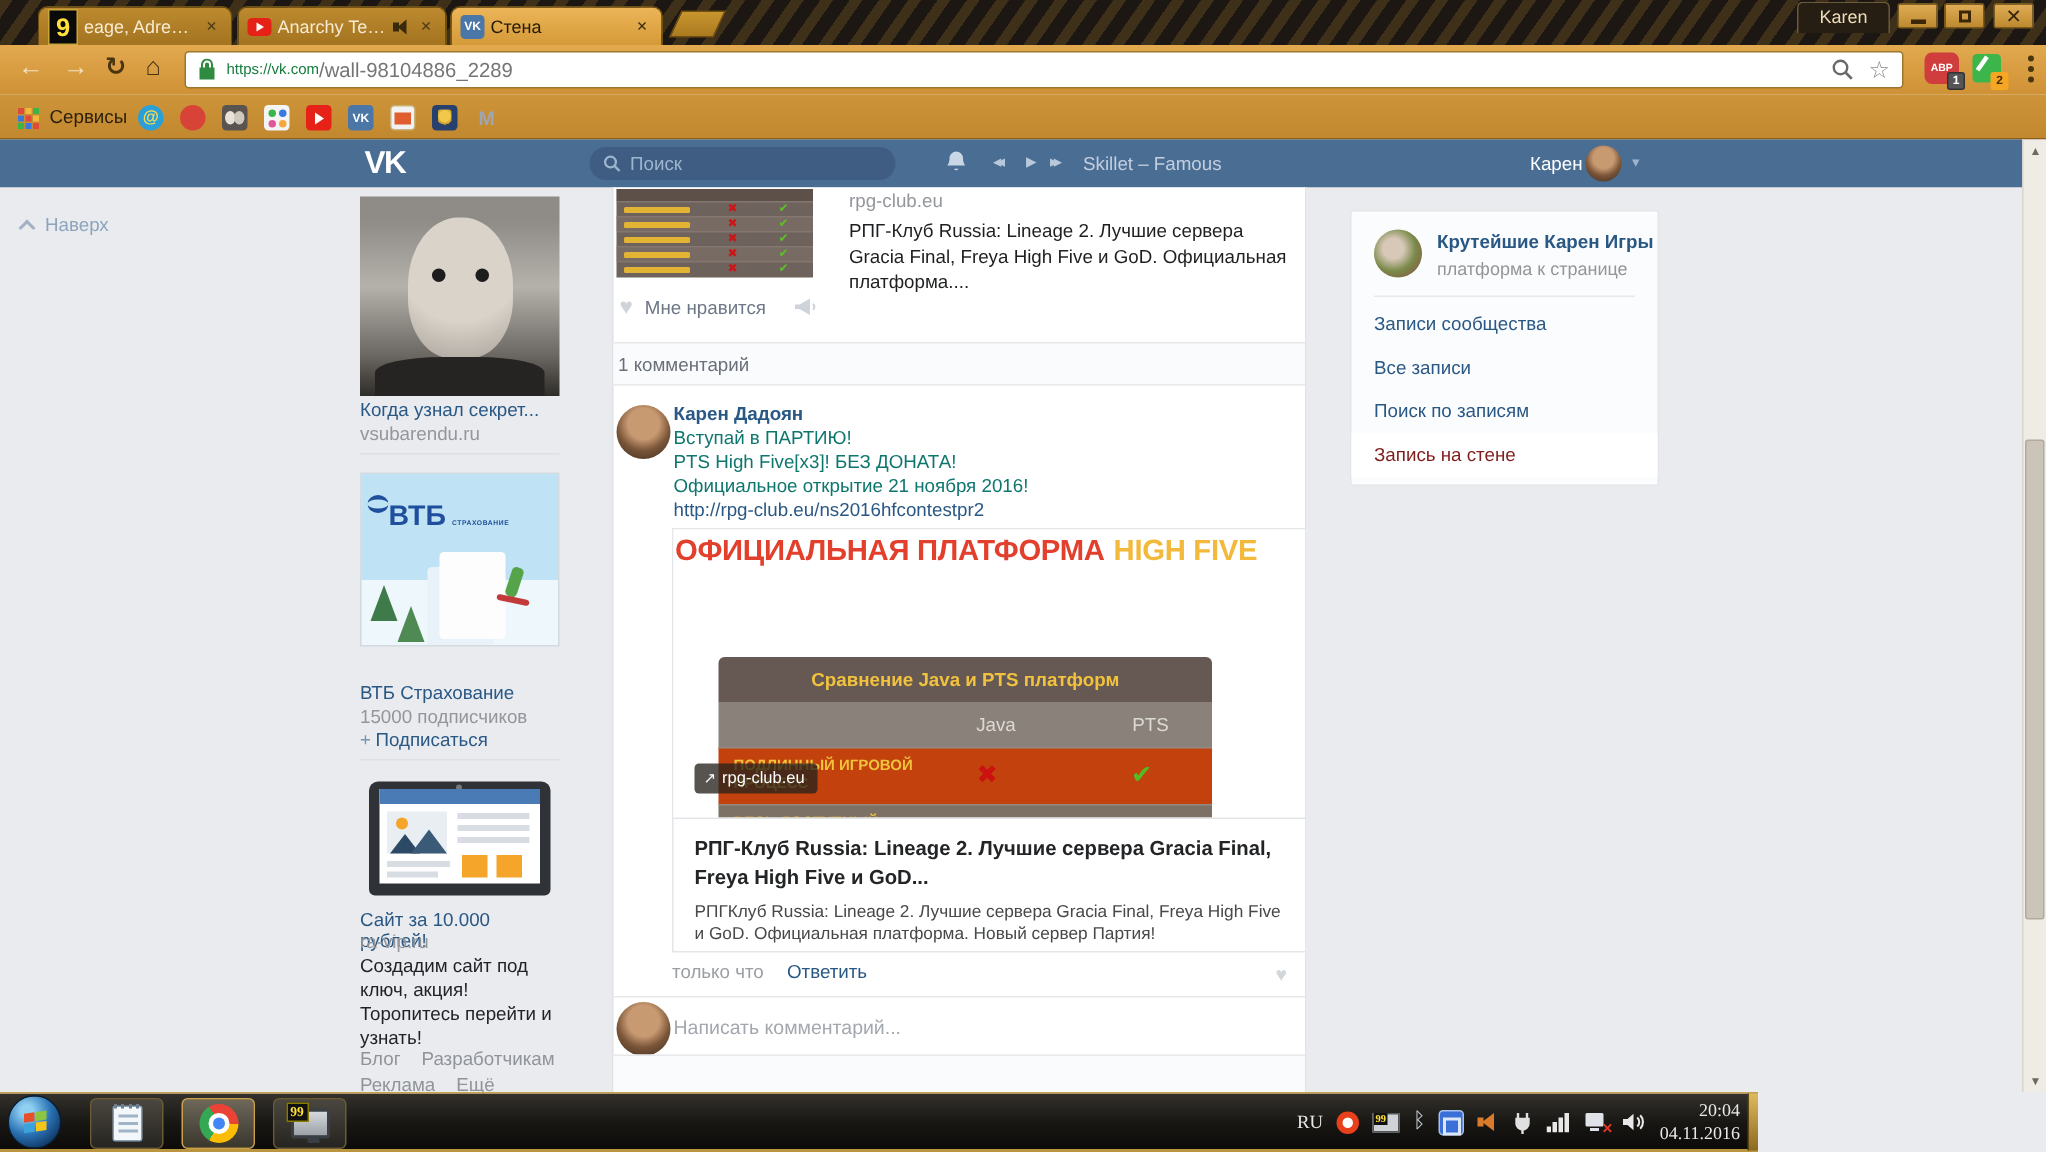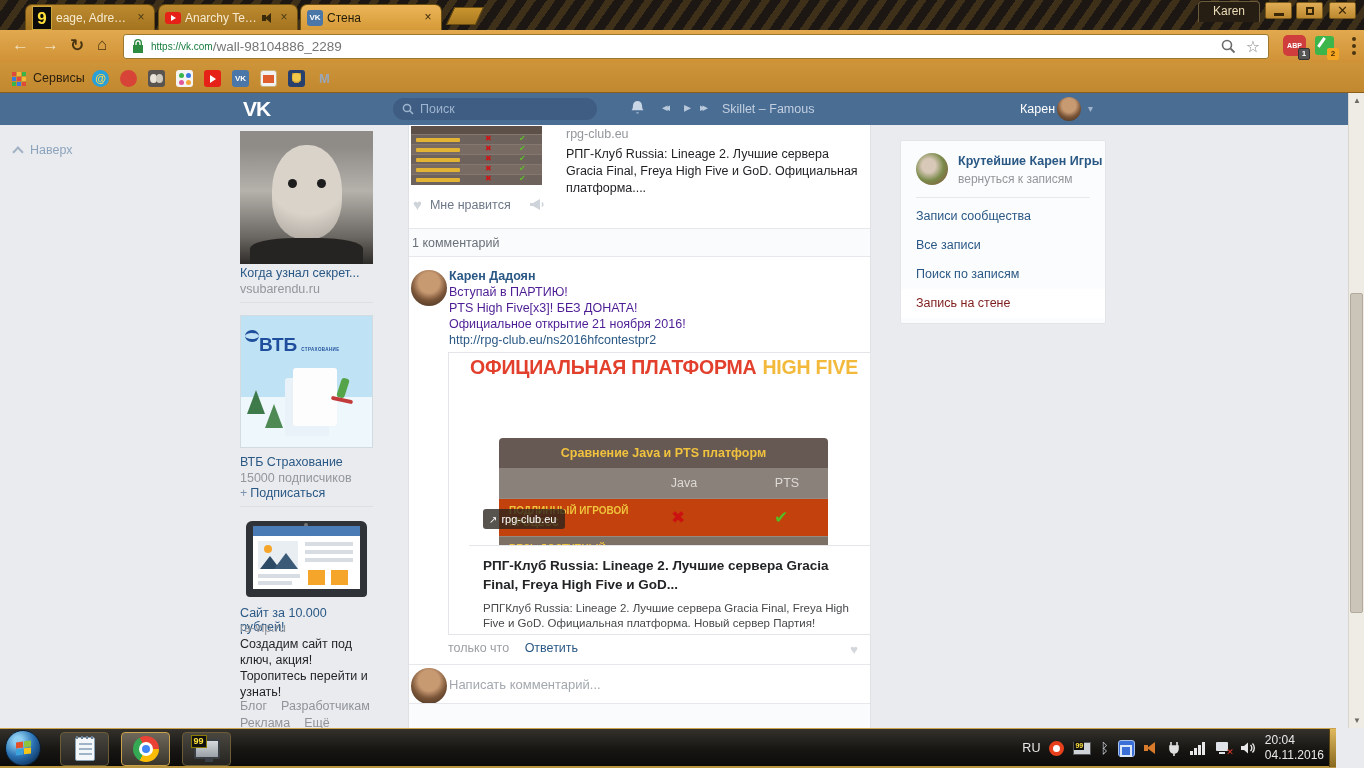--- a/index.html
+++ b/index.html
@@ -100,21 +100,21 @@
 
 .ads { position:absolute; left:240px; top:0; width:133px; }
 .adimg { position:absolute; left:0; width:133px; overflow:hidden; }
 .ad1-img { top:6px; height:133px; background:linear-gradient(180deg,#8f8c88 0 12%, #b5b1ab 45%, #6a6661 80%, #2e2c29); }
 .p-face { position:absolute; left:32px; top:14px; width:70px; height:94px; border-radius:48% 48% 42% 42%; background:radial-gradient(circle at 50% 30%, #d9d3ca 0 55%, #a8a29a); }
 .p-eyes { position:absolute; left:48px; top:48px; width:9px; height:9px; border-radius:50%; background:#1d1d1d; box-shadow:29px 0 0 #1d1d1d; }
 .p-body { position:absolute; left:10px; bottom:0; width:113px; height:26px; background:#262422; border-radius:40% 40% 0 0; }
 .ad-title { position:absolute; left:0; color:#2a5885; }
 .ad-gray { position:absolute; left:0; color:#93969b; }
 .ad-div { position:absolute; left:0; width:133px; border-top:1px solid #dcdfe3; }
-.ad2-img { top:190px; height:133px; background:linear-gradient(180deg,#bfe3f4 0 62%, #eef7fb 62% 100%); border:1px solid #d4dbe0; }
+.ad2-img { top:190px; height:116px; background:linear-gradient(180deg,#bfe3f4 0 62%, #eef7fb 62% 100%); border:1px solid #d4dbe0; }
 .vtb-row { position:absolute; left:18px; top:18px; display:flex; align-items:baseline; gap:4px; }
 .vtb-logo { color:#1f4e9c; font-size:19px; font-weight:bold; }
 .vtb-sub { color:#1f4e9c; font-size:4.5px; font-weight:bold; letter-spacing:.4px; }
 .vtb-wing { position:absolute; left:4px; top:14px; width:14px; height:12px; border-top:3px solid #1f4e9c; border-bottom:3px solid #1f4e9c; border-radius:50%; }
 .vtb-bld { position:absolute; left:52px; top:52px; width:44px; height:58px; background:#fdfdfd; border-radius:3px; box-shadow:-8px 10px 0 #e8f2f8; }
 .vtb-tree { position:absolute; width:0; height:0; border-left:9px solid transparent; border-right:9px solid transparent; border-bottom:24px solid #3f7a4a; }
 .vtb-t1 { left:6px; top:74px; } .vtb-t2 { left:24px; top:88px; border-bottom-color:#4f8a55; }
 .vtb-man { position:absolute; left:98px; top:62px; width:8px; height:20px; background:#55a44a; border-radius:3px; transform:rotate(18deg); }
 .vtb-board { position:absolute; left:90px; top:82px; width:22px; height:4px; background:#c23a3a; border-radius:2px; transform:rotate(12deg); }
 .ad2-t { top:330px; } .ad2-s { top:346px; }
@@ -153,24 +153,24 @@
 .preview-domain { position:absolute; left:157px; top:2px; color:#93969b; }
 .preview-title { position:absolute; left:157px; top:21px; width:296px; color:#1d1f21; line-height:17px; }
 .like-row { position:absolute; left:4px; top:71px; display:flex; align-items:center; gap:8px; }
 .icon-heart::before { content:"\2665"; }
 .like-heart { color:#cfd4da; font-size:15px; }
 .like-label { color:#6d7786; }
 .mega { margin-left:10px; }
 .comments-band { position:absolute; left:0; top:103px; width:100%; height:29px; background:#fafbfc; border-top:1px solid #e7e8ec; border-bottom:1px solid #e7e8ec; color:#6a707a; line-height:28px; padding-left:3px; }
 .cmt-avatar { position:absolute; left:2px; top:145px; width:36px; height:36px; border-radius:50%; background:radial-gradient(circle at 50% 35%, #c89a72 0 35%, #7a5538 60%, #3a2a1e); }
 .cmt-name { position:absolute; left:40px; top:144px; color:#2a5885; font-weight:bold; }
-.cmt-line { position:absolute; left:40px; color:#4c1d95; }
+.cmt-line { position:absolute; left:40px; color:#0f766e; }
 .cl1 { top:160px; } .cl2 { top:176px; } .cl3 { top:192px; }
 .cmt-link { position:absolute; left:40px; top:208px; color:#2a5885; }
-.attachment { position:absolute; left:39px; top:227px; width:423px; height:283px; border:1px solid #e3e5e8; background:#fff;padding-left:20px; }
+.attachment { position:absolute; left:39px; top:227px; width:423px; height:283px; border:1px solid #e3e5e8; background:#fff; }
 .banner { position:relative; width:100%; height:192px; overflow:hidden; background:#fff; }
 .headline { position:absolute; left:1px; top:3px; white-space:nowrap; font-size:19.5px; font-weight:800; letter-spacing:-.2px; }
 .hl-red { color:#e2402c; } .hl-yellow { color:#f2b93a; margin-left:6px; }
 .cmp-table { position:absolute; left:30px; top:85px; width:329px; }
 .t-head { height:30px; background:#665852; color:#f1c23e; font-weight:bold; text-align:center; line-height:30px; border-radius:4px 4px 0 0; }
 .t-cols { position:relative; height:30px; background:#8a817b; color:#ddd9d4; }
 .t-col1 { position:absolute; left:165px; top:8px; width:40px; text-align:center; }
 .t-col2 { position:absolute; left:268px; top:8px; width:40px; text-align:center; }
 .t-row { position:relative; height:38px; background:#c2410c; border-top:1px solid #958a80; }
 .t-row.alt { background:#7d7065; }
@@ -214,22 +214,22 @@
 .fr-count { position:absolute; left:0; top:286px; width:100%; text-align:center; color:#7b8088; font-size:12.5px; }
 
 
 .page-scroll { position:absolute; left:1348px; top:93px; width:16px; height:635px; background:#efece6; border-left:1px solid #d9d4cc; z-index:5; }
 .ps-arrow { position:absolute; left:0; width:16px; text-align:center; color:#6e6a60; font-size:8px; }
 .icon-up-tri::before { content:"\25B2"; } .icon-down-tri::before { content:"\25BC"; }
 .ps-up { top:3px; } .ps-down { bottom:3px; }
 .ps-thumb { position:absolute; left:1px; top:200px; width:13px; height:320px; background:#cbc4b8; border:1px solid #b2aa9c; border-radius:2px; }
 
 
-.taskbar { position:absolute; top:728px; left:0; width:1336px; height:40px;
-  background:linear-gradient(#34312c, #171613 55%, #0c0b0a); border-top:1px solid #c9a24b; border-bottom:2px solid #b8953e; }
+.taskbar { position:absolute; top:728px; left:0; width:1172px; height:40px;
+  background:linear-gradient(#34312c, #171613 55%, #0c0b0a); border-top:1px solid #c9a24b; border-bottom:2px solid #b8953e;font-family:Liberation Serif, serif; }
 .start-orb { position:absolute; left:5px; top:1px; width:36px; height:36px; border-radius:50%;
   background:radial-gradient(circle at 35% 28%, #8fd0f2 0 12%, #2a72b4 48%, #0c2f58 85%); border:1px solid #0a1c30; }
 .orb-flag { position:absolute; left:10px; top:11px; width:7px; height:6px; background:#e4502a; transform:skewY(-8deg);
   box-shadow:8px 0 0 #8cc63e, 0 7px 0 #3aa3dc, 8px 7px 0 #f5c518; }
 .tb-btn { position:absolute; top:3px; width:49px; height:34px; border:1px solid #6b5c36; border-radius:4px;
   background:linear-gradient(#4a4740,#262420); display:flex; align-items:center; justify-content:center; }
 .tb-btn.active { background:linear-gradient(#6e675a,#3a362c); border-color:#c9a24b; }
 .bt-notepad { left:60px; } .bt-chrome { left:121px; } .bt-l2 { left:182px; }
 .np-paper { position:relative; width:20px; height:24px; background:#f4f7fa; border:1px solid #8aa0b4; border-radius:2px; }
 .np-paper::before { content:""; position:absolute; left:3px; top:5px; width:13px; height:2px; background:#9fb4c6; box-shadow:0 5px 0 #9fb4c6, 0 10px 0 #9fb4c6; }
@@ -247,21 +247,21 @@
 .tr-l2m { position:relative; width:18px; height:13px; background:#cfd3d8; border:1px solid #555; }
 .tr-l2m span { position:absolute; left:0; top:-1px; font-size:7px; font-weight:bold; color:#ffe13a; background:#111; line-height:8px; padding:0 1px; }
 .tr-bt { color:#cfd6de; font-size:14px; }
 .tr-bt::before { content:"\16D2"; }
 .tr-blue { width:17px; height:17px; background:#3a6fd8; border-radius:3px; border:1px solid #a8c0e8; }
 .tr-blue::before { content:""; display:block; margin:4px auto 0; width:8px; height:8px; border:2px solid #dbe6f8; }
 .tr-spk-o { position:relative; width:14px; height:12px; }
 .tr-spk-o::before { content:""; position:absolute; left:0; top:3px; width:4px; height:6px; background:#d97b2a; }
 .tr-spk-o::after { content:""; position:absolute; left:3px; top:0; border-right:8px solid #d97b2a; border-top:6px solid transparent; border-bottom:6px solid transparent; }
 .tr-white-ic { display:flex; align-items:center; }
-.clock { text-align:left; color:#e8e8e8; font-size:12px; line-height:15px; }
+.clock { text-align:right; color:#e8e8e8; font-size:12px; line-height:15px; }
 .show-desktop { position:absolute; right:0; top:0; width:7px; height:38px; background:linear-gradient(#e0b95e,#8a6a20); border-left:1px solid #5a430f; }
 </style>
 </head>
 <body>
 
 <div id="screen">
 
   <div class="tabstrip">
     <div class="tab" style="left:25px; width:130px;">
       <span class="fav9">9</span>
@@ -511,21 +511,21 @@
 
       <div class="cmt-div"></div>
       <div class="input-avatar"></div>
       <div class="comment-input">Написать комментарий...</div>
       <div class="bottom-band"></div>
     </div>
 
     <div class="side-card">
       <div class="sc-avatar"></div>
       <div class="sc-name">Крутейшие Карен Игры</div>
-      <div class="sc-sub">вернуться к записям</div>
+      <div class="sc-sub">платформа к странице</div>
       <div class="sc-div"></div>
       <div class="sc-menu">
         <div class="sc-item">Записи сообщества</div>
         <div class="sc-item">Все записи</div>
         <div class="sc-item">Поиск по записям</div>
         <div class="sc-item active">Запись на стене</div>
       </div>
     </div>
 
   </div>

